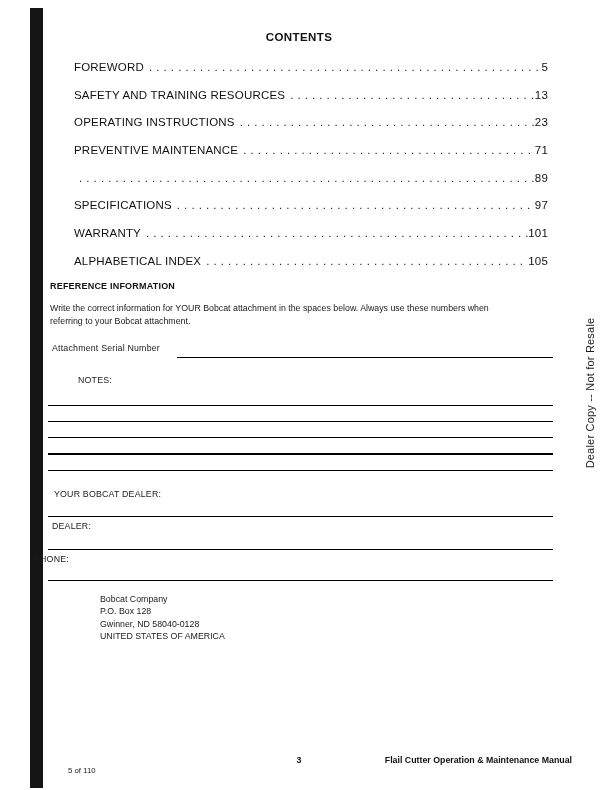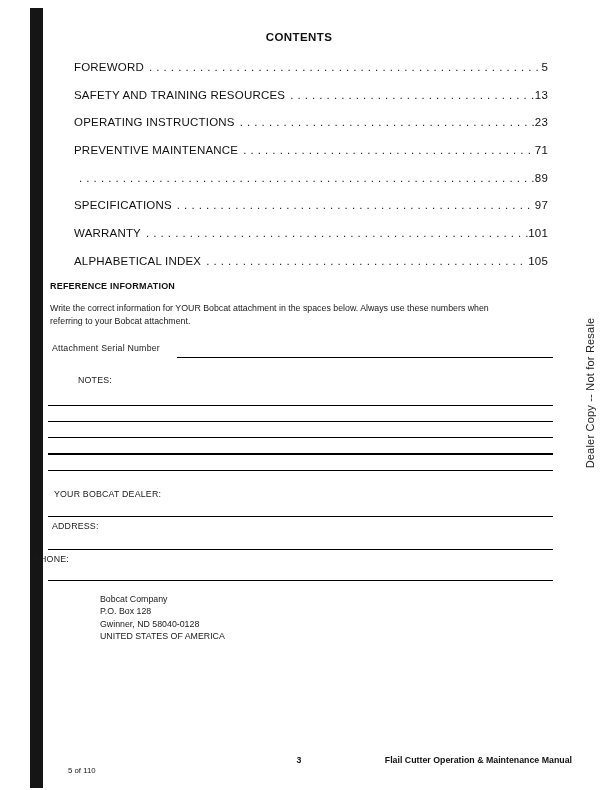--- a/index.html
+++ b/index.html
@@ -111,21 +111,21 @@
   <span class="label lbl-notes">NOTES:</span>
   <div class="rule rule-wide rn1"></div>
   <div class="rule rule-wide rn2"></div>
   <div class="rule rule-wide rn3"></div>
   <div class="rule rule-wide rn4"></div>
   <div class="rule rule-wide rn5"></div>
 
   <span class="label lbl-dealer">YOUR BOBCAT DEALER:</span>
   <div class="rule rule-wide rd1"></div>
 
-  <span class="label lbl-address">ADDRESS:</span>
+  <span class="label lbl-address">DEALER:</span>
   <div class="rule rule-wide rd2"></div>
 
   <span class="label lbl-phone">PHONE:</span>
   <div class="rule rule-wide rd3"></div>
 
   <div class="addr addr-left">
     <div>Bobcat Company</div>
     <div>P.O. Box 128</div>
     <div>Gwinner, ND 58040-0128</div>
     <div>UNITED STATES OF AMERICA</div>

